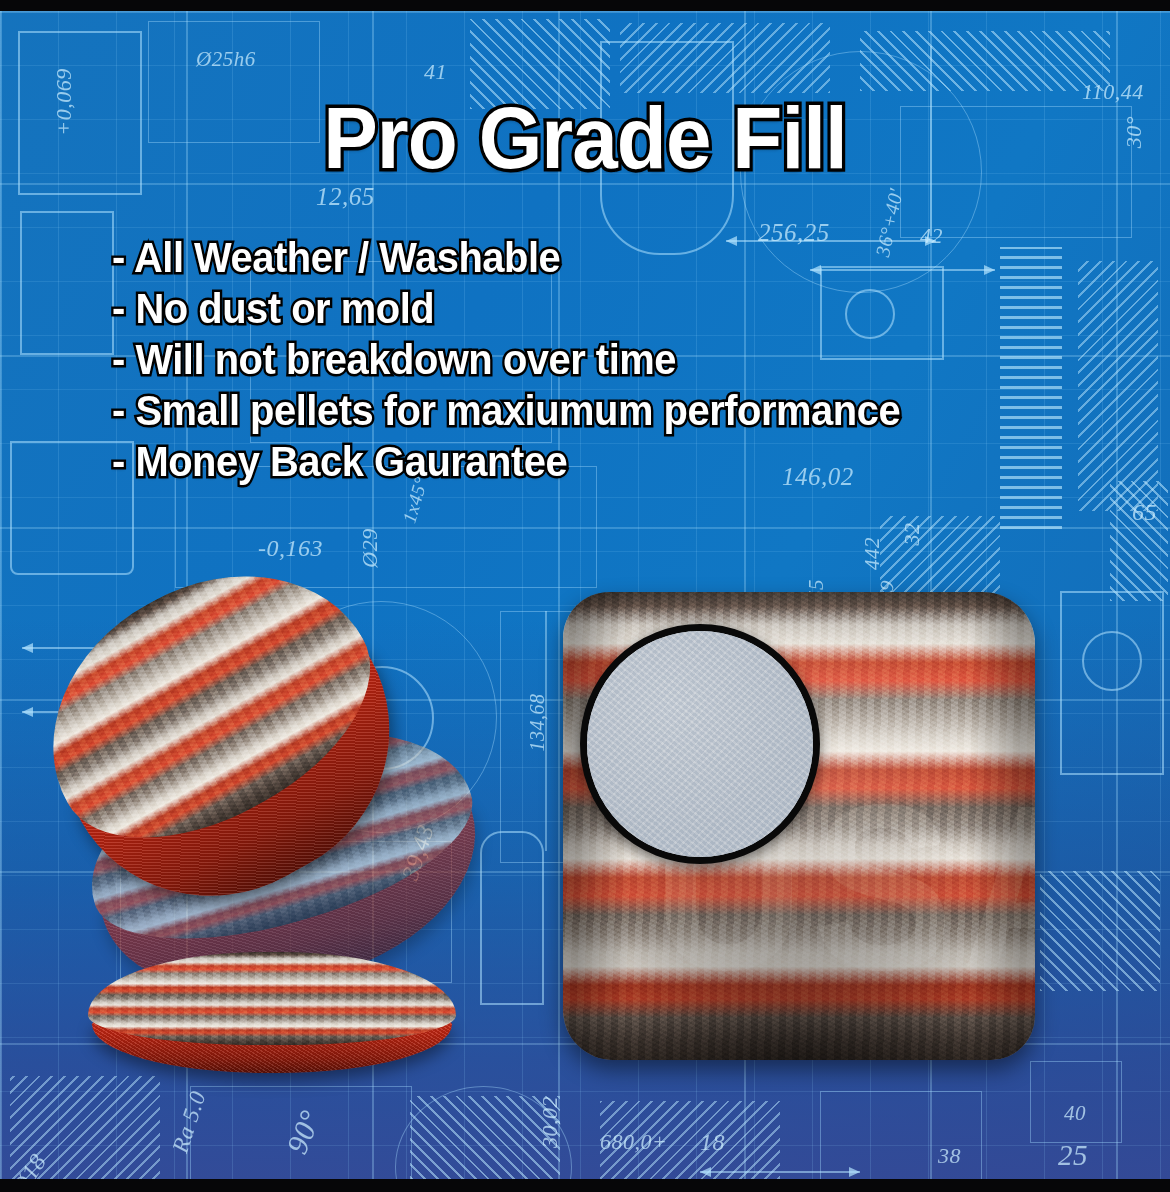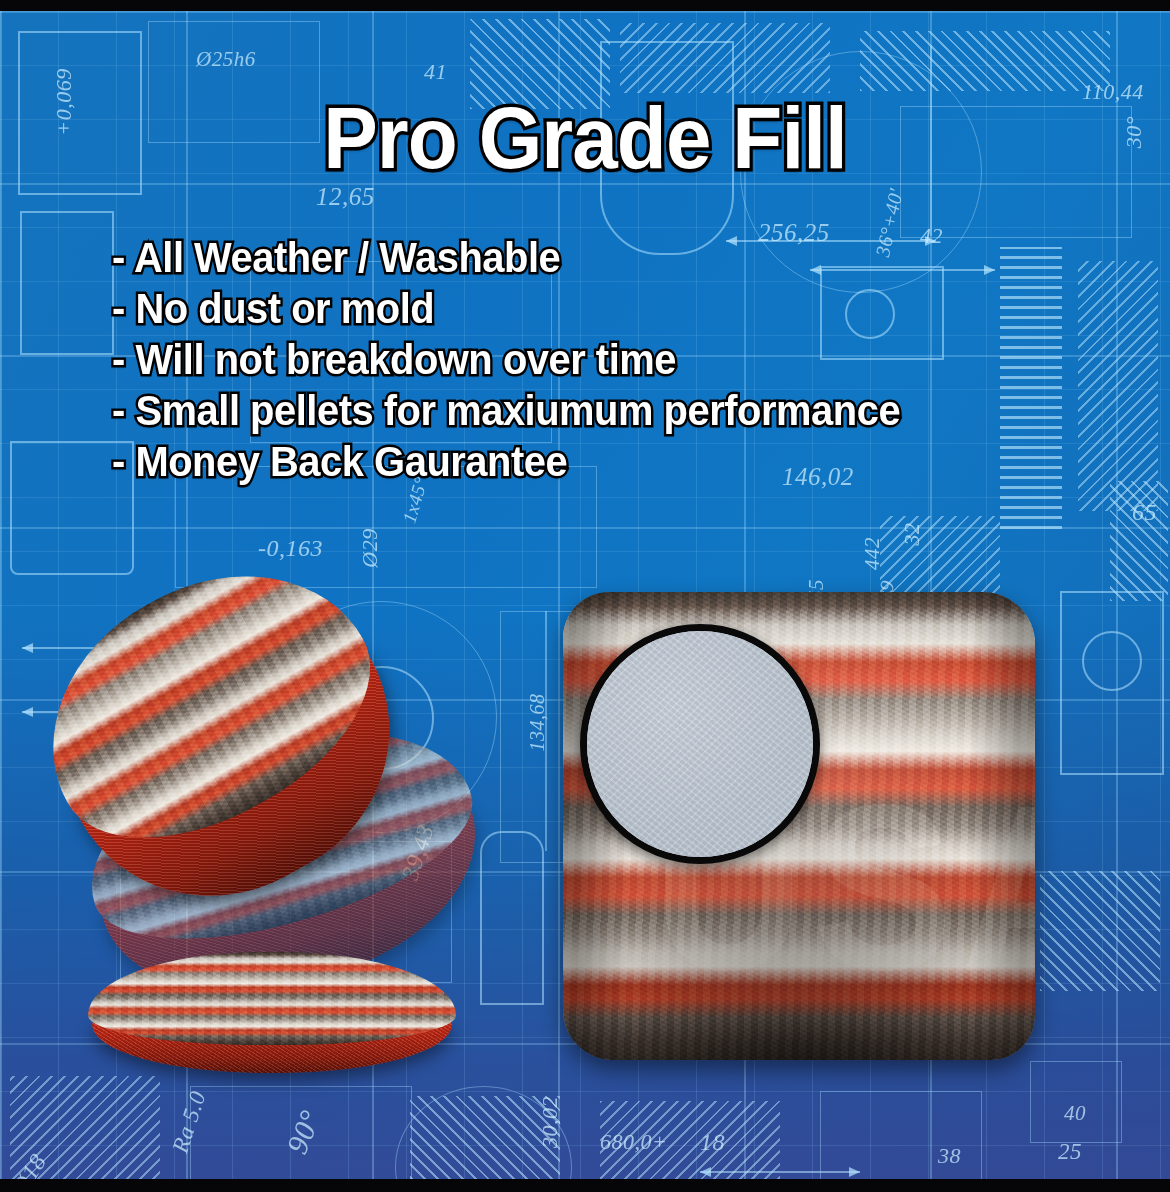--- a/index.html
+++ b/index.html
@@ -323,21 +323,21 @@
     <div class="dim-txt" style="left:862px;top:578px;font-size:20px;transform:rotate(-72deg);">96x9</div>
     <div class="dim-txt" style="left:508px;top:700px;font-size:20px;transform:rotate(-90deg);">134,68</div>
     <div class="dim-txt" style="left:390px;top:828px;font-size:24px;transform:rotate(-72deg);">39,43</div>
     <div class="dim-txt" style="left:158px;top:1098px;font-size:23px;transform:rotate(-72deg);">Ra 5.0</div>
     <div class="dim-txt" style="left:282px;top:1104px;font-size:30px;transform:rotate(-68deg);">90°</div>
     <div class="dim-txt" style="left:524px;top:1098px;font-size:22px;transform:rotate(-90deg);">30,02</div>
     <div class="dim-txt" style="left:8px;top:1150px;font-size:24px;transform:rotate(-58deg);">Ø18</div>
     <div class="dim-txt" style="left:556px;top:1118px;font-size:22px;margin-left:44px;">680,0+</div>
     <div class="dim-txt" style="left:700px;top:1118px;font-size:24px;">18</div>
     <div class="dim-txt" style="left:938px;top:1132px;font-size:22px;">38</div>
-    <div class="dim-txt" style="left:1058px;top:1128px;font-size:23px;">25</div>
+    <div class="dim-txt" style="left:1058px;top:1128px;font-size:29px;">25</div>
     <div class="dim-txt" style="left:1064px;top:1090px;font-size:21px;">40</div>
   </div>
 
   <div class="headline">Pro Grade Fill</div>
 
   <div class="bullets">
     <div>- All Weather / Washable</div>
     <div>- No dust or mold</div>
     <div>- Will not breakdown over time</div>
     <div>- Small pellets for maxiumum performance</div>

